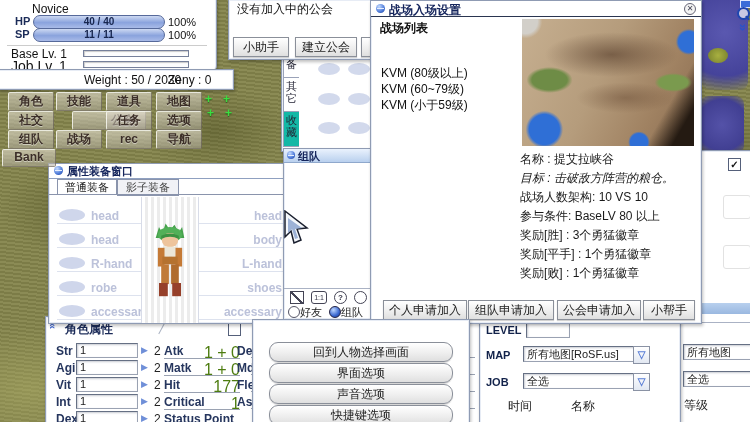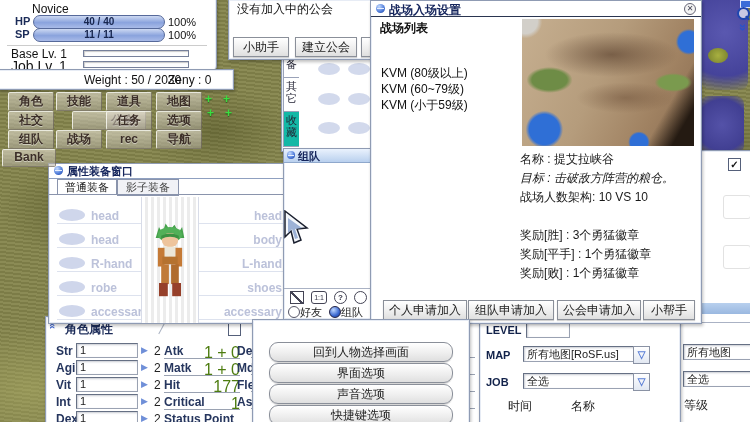--- a/index.html
+++ b/index.html
@@ -282,20 +282,21 @@
       radial-gradient(ellipse 32px 18px at 16% 48%, #6e8c46 0 55%, rgba(110,140,70,0) 72%),
       radial-gradient(ellipse 26px 13px at 88% 50%, #7a9a4e 0 55%, rgba(122,154,78,0) 72%),
       radial-gradient(ellipse 95px 32px at 52% 28%, rgba(72,46,30,.55), rgba(72,46,30,0) 70%),
       radial-gradient(ellipse 70px 22px at 60% 62%, rgba(90,60,40,.4), rgba(90,60,40,0) 70%),
       linear-gradient(300deg, #241a12 0 9%, rgba(36,26,18,0) 20%),
       linear-gradient(115deg, #c6af90 0%, #b59c7c 45%, #a08262 75%, #8a6c50 100%);"></div>
 
   <span class="infoline" style="top:150px;">名称 : 提艾拉峡谷</span>
   <span class="infoline" style="top:169px;font-style:italic;">目标 : 击破敌方阵营的粮仓。</span>
   <span class="infoline" style="top:188px;">战场人数架构: 10 VS 10</span>
+  <span class="infoline" style="top:207px;">参与条件: BaseLV 80 以上</span>
   <span class="infoline" style="top:226px;">奖励[胜] : 3个勇猛徽章</span>
   <span class="infoline" style="top:245px;">奖励[平手] : 1个勇猛徽章</span>
   <span class="infoline" style="top:264px;">奖励[败] : 1个勇猛徽章</span>
 
   <span class="rbtn" style="left:12px;top:299px;width:82px;">个人申请加入</span>
   <span class="rbtn" style="left:97px;top:299px;width:84px;">组队申请加入</span>
   <span class="rbtn" style="left:186px;top:299px;width:82px;">公会申请加入</span>
   <span class="rbtn" style="left:272px;top:299px;width:50px;">小帮手</span>
 </div>
 

